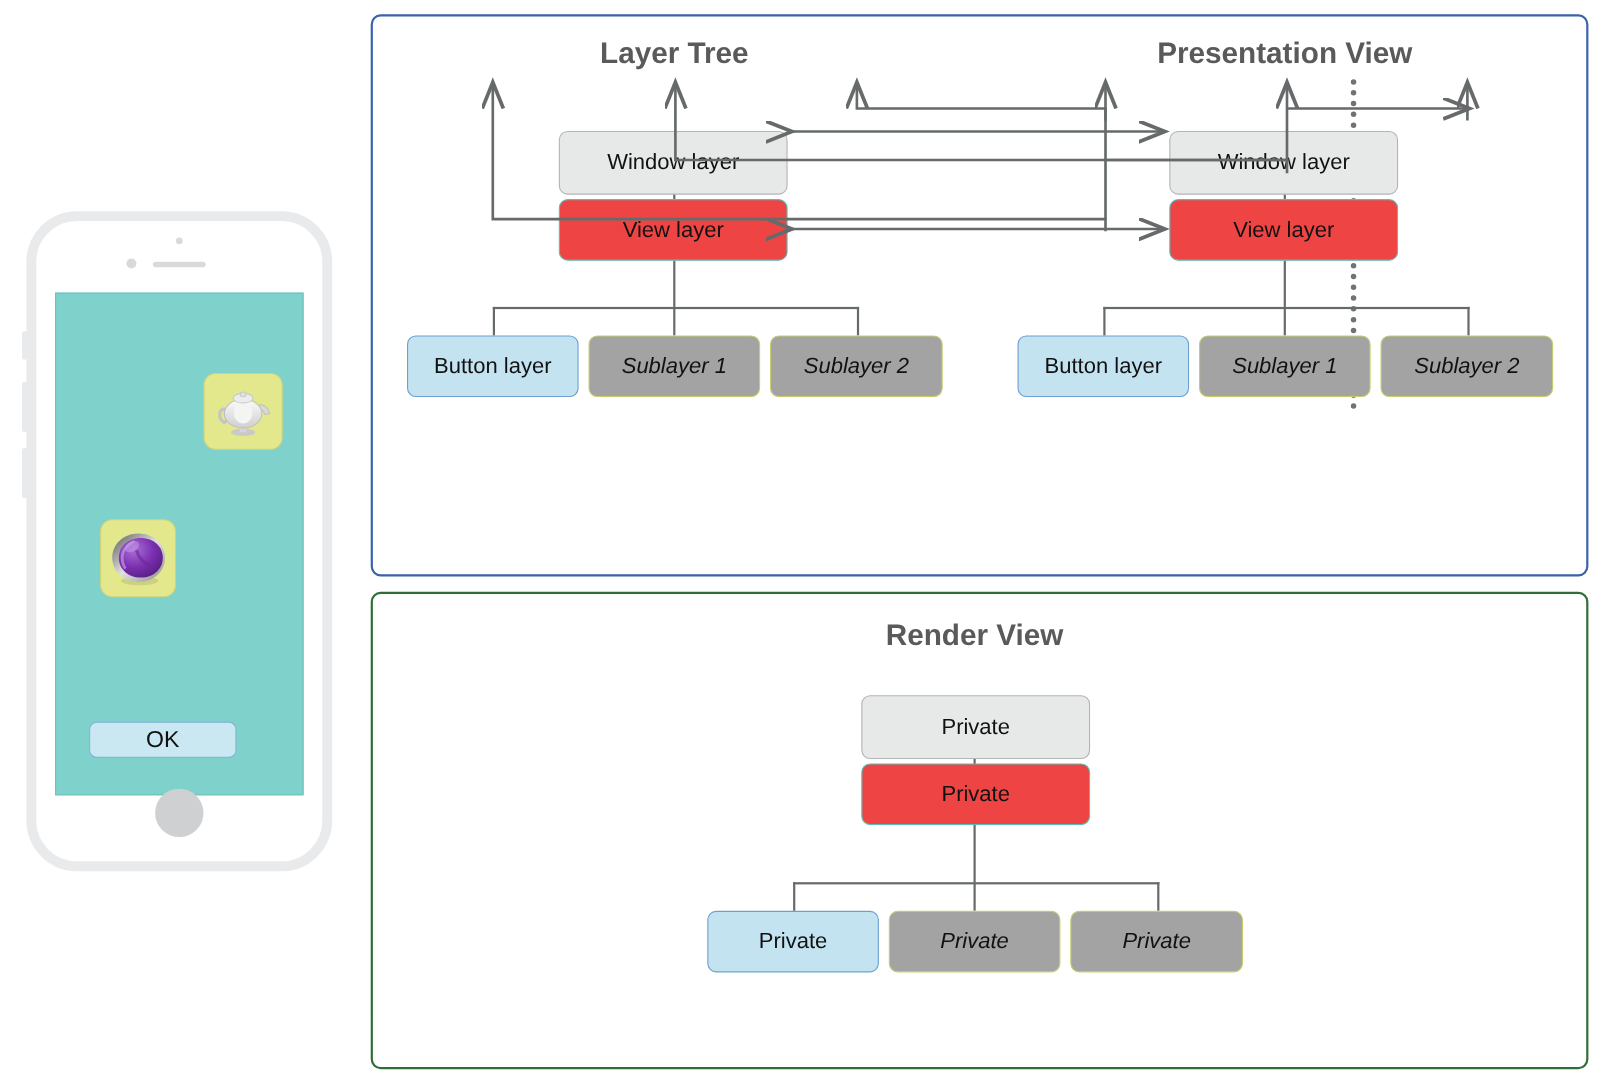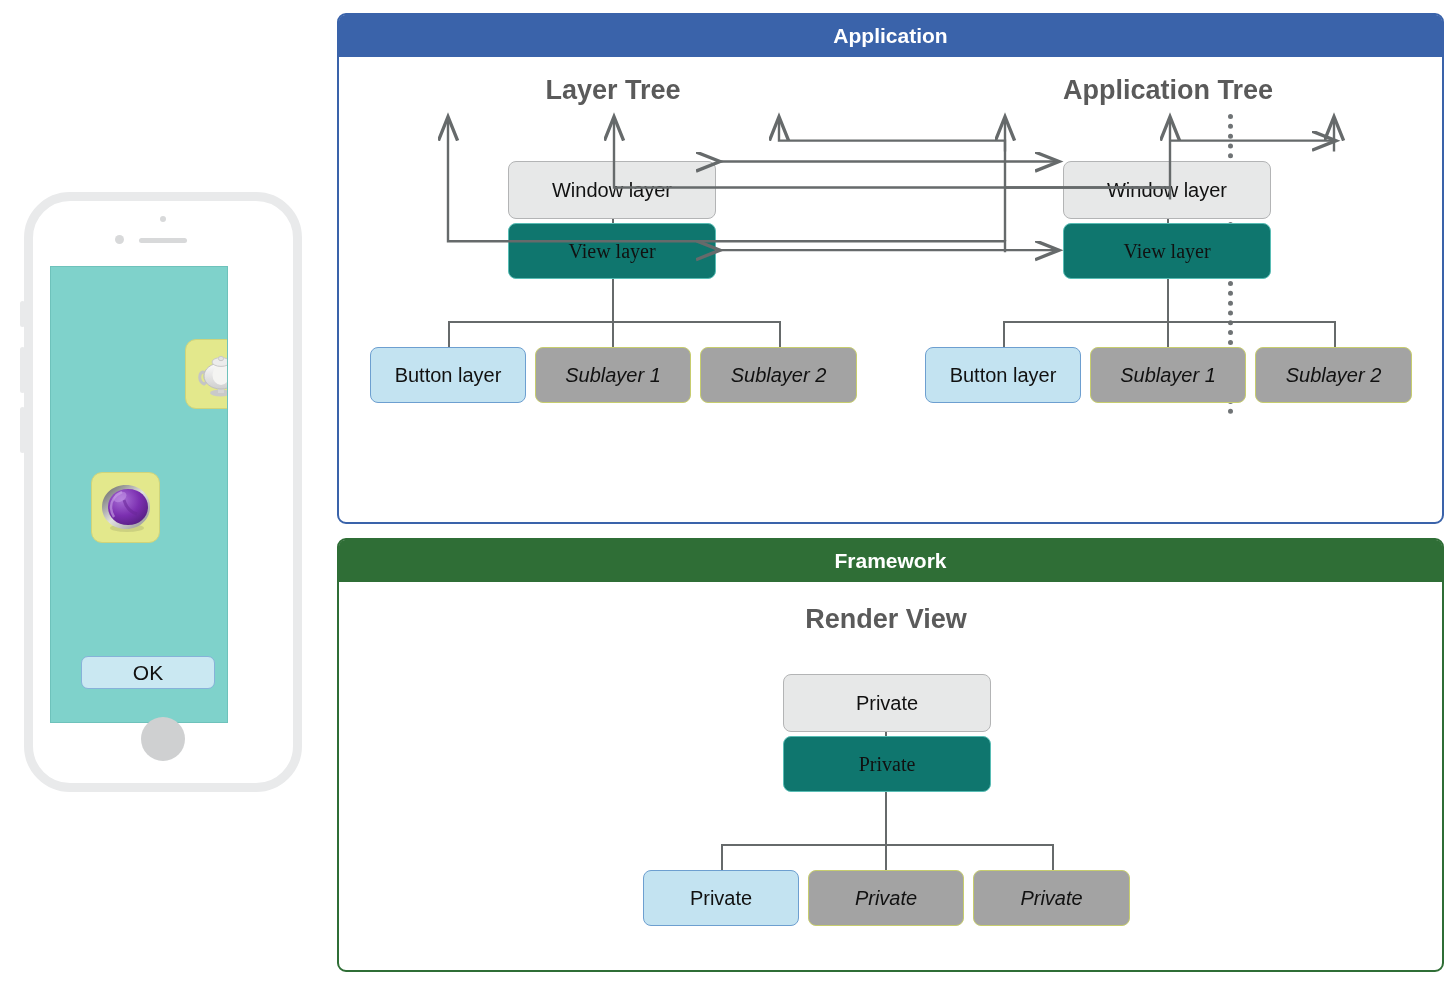--- a/index.html
+++ b/index.html
@@ -20,21 +20,21 @@
   }
   .phone-btn{position:absolute;background:#e9eaeb;border-radius:3px;}
   .btn-mute{left:-13px;top:100px;width:5px;height:26px;}
   .btn-vup{left:-13px;top:146px;width:5px;height:46px;}
   .btn-vdn{left:-13px;top:206px;width:5px;height:46px;}
   .speaker{position:absolute;left:50%;top:37px;margin-left:-24px;width:48px;height:5px;background:#d8d9da;border-radius:3px;}
   .camera{position:absolute;left:50%;top:34px;margin-left:-48px;width:9px;height:9px;background:#d8d9da;border-radius:50%;}
   .sensor{position:absolute;left:50%;top:15px;margin-left:-3px;width:6px;height:6px;background:#d8d9da;border-radius:50%;}
   .home{position:absolute;left:50%;bottom:22px;margin-left:-22px;width:44px;height:44px;background:#cfd0d1;border-radius:50%;}
   .screen{
-    position:absolute;left:50%;margin-left:-113px;top:65px;width:178px;height:457px;
+    position:absolute;left:50%;margin-left:-113px;top:65px;width:226px;height:457px;
     background:#7fd2cb;border:1px solid #6ec2bb;box-sizing:border-box;overflow:hidden;
   }
   .app-icon{position:absolute;background:#e3e88c;border:1px solid #cfd47a;border-radius:11px;
     display:flex;align-items:center;justify-content:center;box-sizing:border-box;}
   .icon-teapot{left:134px;top:72px;width:72px;height:70px;}
   .icon-orb{left:40px;top:205px;width:69px;height:71px;}
   .ok-btn{
     position:absolute;left:30px;bottom:33px;width:134px;height:33px;
     background:#cae8f2;border:1.5px solid #86b2d9;border-radius:7px;
     display:flex;align-items:center;justify-content:center;
@@ -59,21 +59,21 @@
     text-align:center;white-space:nowrap;transform:translateX(-50%);
   }
 
   
   .node{
     position:absolute;box-sizing:border-box;border-radius:8px;
     display:flex;align-items:center;justify-content:center;
     font-size:20px;color:#111;white-space:nowrap;
   }
   .n-gray{background:#e7e8e8;border:1.5px solid #b3b4b5;margin-top:28px;}
-  .n-teal{background:#0f766e;border:1.5px solid #59bdb5;font-family:Liberation Serif, serif;}
+  .n-teal{background:#ef4444;border:1.5px solid #59bdb5;}
   .n-blue{background:#c3e3f1;border:1.5px solid #6d9fd0;}
   .n-yellow{background:#a3a3a3;border:1.5px solid #c7cd6e;font-style:italic;}
 
   
   .ln{position:absolute;background:#666a6b;}
   .lnv{width:2px;}
   .lnh{height:2px;}
   .dotted-div{
     position:absolute;width:0;border-left:5px dotted #6f7375;
   }
@@ -135,27 +135,26 @@
           <ellipse cx="22" cy="15" rx="7" ry="4.5" fill="#c79bea" opacity="0.5" transform="rotate(-28 22 15)"></ellipse>
         </svg>
       </div>
 
       <div class="ok-btn">OK</div>
     </div>
     <div class="home"></div>
   </div>
 
   <div class="panel panel-app">
-    <div class="panel-hdr hdr-app">Application</div>
     <div class="panel-body">
 
       <div class="dotted-div" style="left:889px;top:57px;height:300px;"></div>
 
       <div class="tree-title" style="left:274px;top:18px;">Layer Tree</div>
-      <div class="tree-title" style="left:829px;top:18px;">Application Tree</div>
+      <div class="tree-title" style="left:829px;top:18px;">Presentation View</div>
 
       <div class="ln lnv" style="left:273px;top:134px;height:42px;"></div>
       <div class="ln lnv" style="left:273px;top:222px;height:42px;"></div>
       <div class="ln lnh" style="left:109px;top:264px;width:333px;"></div>
       <div class="ln lnv" style="left:109px;top:264px;height:26px;"></div>
       <div class="ln lnv" style="left:273px;top:264px;height:26px;"></div>
       <div class="ln lnv" style="left:440px;top:264px;height:26px;"></div>
 
       <div class="node n-gray" style="left:169px;top:76px;width:208px;height:58px;">Window layer</div>
       <div class="node n-teal" style="left:169px;top:166px;width:208px;height:56px;">View layer</div>
@@ -196,21 +195,20 @@
           <path d="M831,84 L995,84 L995,60"></path>
           <path d="M666,131 L831,131 L831,60"></path>
           <path d="M666,185 L666,60"></path>
         </g>
       </svg>
 
     </div>
   </div>
 
   <div class="panel panel-fw">
-    <div class="panel-hdr hdr-fw">Framework</div>
     <div class="panel-body">
 
       <div class="tree-title" style="left:547px;top:22px;">Render View</div>
 
       <div class="ln lnv" style="left:546px;top:122px;height:42px;"></div>
       <div class="ln lnv" style="left:546px;top:210px;height:52px;"></div>
       <div class="ln lnh" style="left:382px;top:262px;width:333px;"></div>
       <div class="ln lnv" style="left:382px;top:262px;height:26px;"></div>
       <div class="ln lnv" style="left:546px;top:262px;height:26px;"></div>
       <div class="ln lnv" style="left:713px;top:262px;height:26px;"></div>

